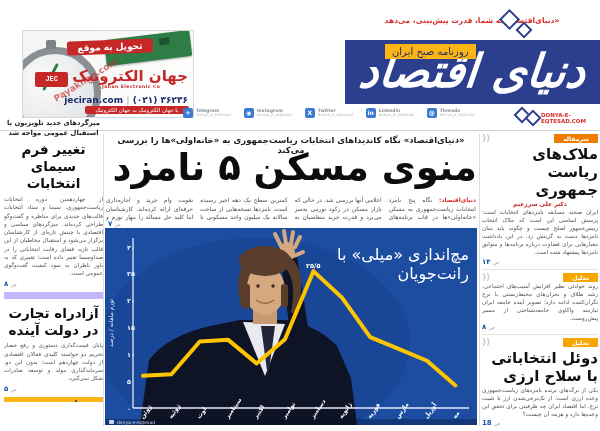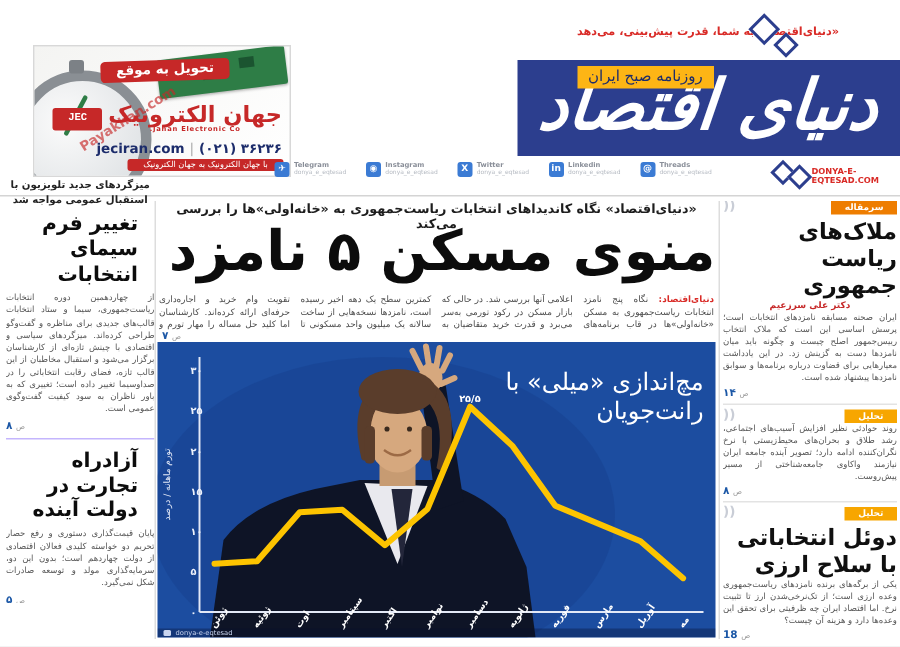--- a/index.html
+++ b/index.html
@@ -56,24 +56,24 @@
   .rhead{display:flex;justify-content:space-between;align-items:center;}
   .rbadge{color:#fff;font-size:6px;font-weight:bold;padding:1px 9px;}
   .rquote{color:#c9cdd6;font-weight:bold;font-size:9px;line-height:1;}
   .rtitle{font-size:15px;font-weight:bold;color:#101010;text-align:right;margin:2px 0 1px;}
   .rauthor{color:#c62828;font-size:6px;font-weight:bold;text-align:center;margin-bottom:1px;}
   .rbody{font-size:5.7px;line-height:1.42;color:#555;text-align:justify;}
   .rref{text-align:left;direction:ltr;margin-top:1px;}
   
   .lcol{position:absolute;left:4px;top:118px;width:99px;height:284px;overflow:hidden;}
   .lkicker{font-size:6.8px;font-weight:bold;text-align:center;color:#222;line-height:1.5;}
-  .ltitle{font-size:13.5px;font-weight:900;color:#0c0c0c;line-height:1.25;margin:3px 11px;}
+  .ltitle{font-size:13.5px;font-weight:900;text-align:center;color:#0c0c0c;line-height:1.25;margin:3px 0;}
   .lbody{font-size:5.7px;line-height:1.45;color:#555;text-align:justify;}
   .lref{text-align:left;direction:ltr;margin:2px 0 4px;}
-  .lsec2{border-top:1px solid #c4b5fd;padding-top:3px;}
+  .lsec2{border-top:7px solid #c4b5fd;padding-top:3px;}
   .lmenu-head{background:#fdb515;color:#1c2c6b;font-weight:bold;font-size:8px;text-align:right;padding:2px 6px;position:relative;margin-top:2px;}
   .chev{position:absolute;left:38px;top:100%;width:0;height:0;border-left:7px solid transparent;border-right:7px solid transparent;border-top:7px solid #2c55a5;}
   .litem{display:flex;justify-content:space-between;align-items:center;background:#eef1f5;margin-top:2px;padding:2px 3px;}
   .litem-tx{font-size:6.1px;font-weight:bold;color:#10264f;}
   .lnum{background:#2c55a5;color:#fff;font-size:5.5px;font-weight:bold;min-width:11px;text-align:center;padding:1.5px 0;border-radius:1px;}
 </style>
 </head>
 <body>
 
 <div class="page">

